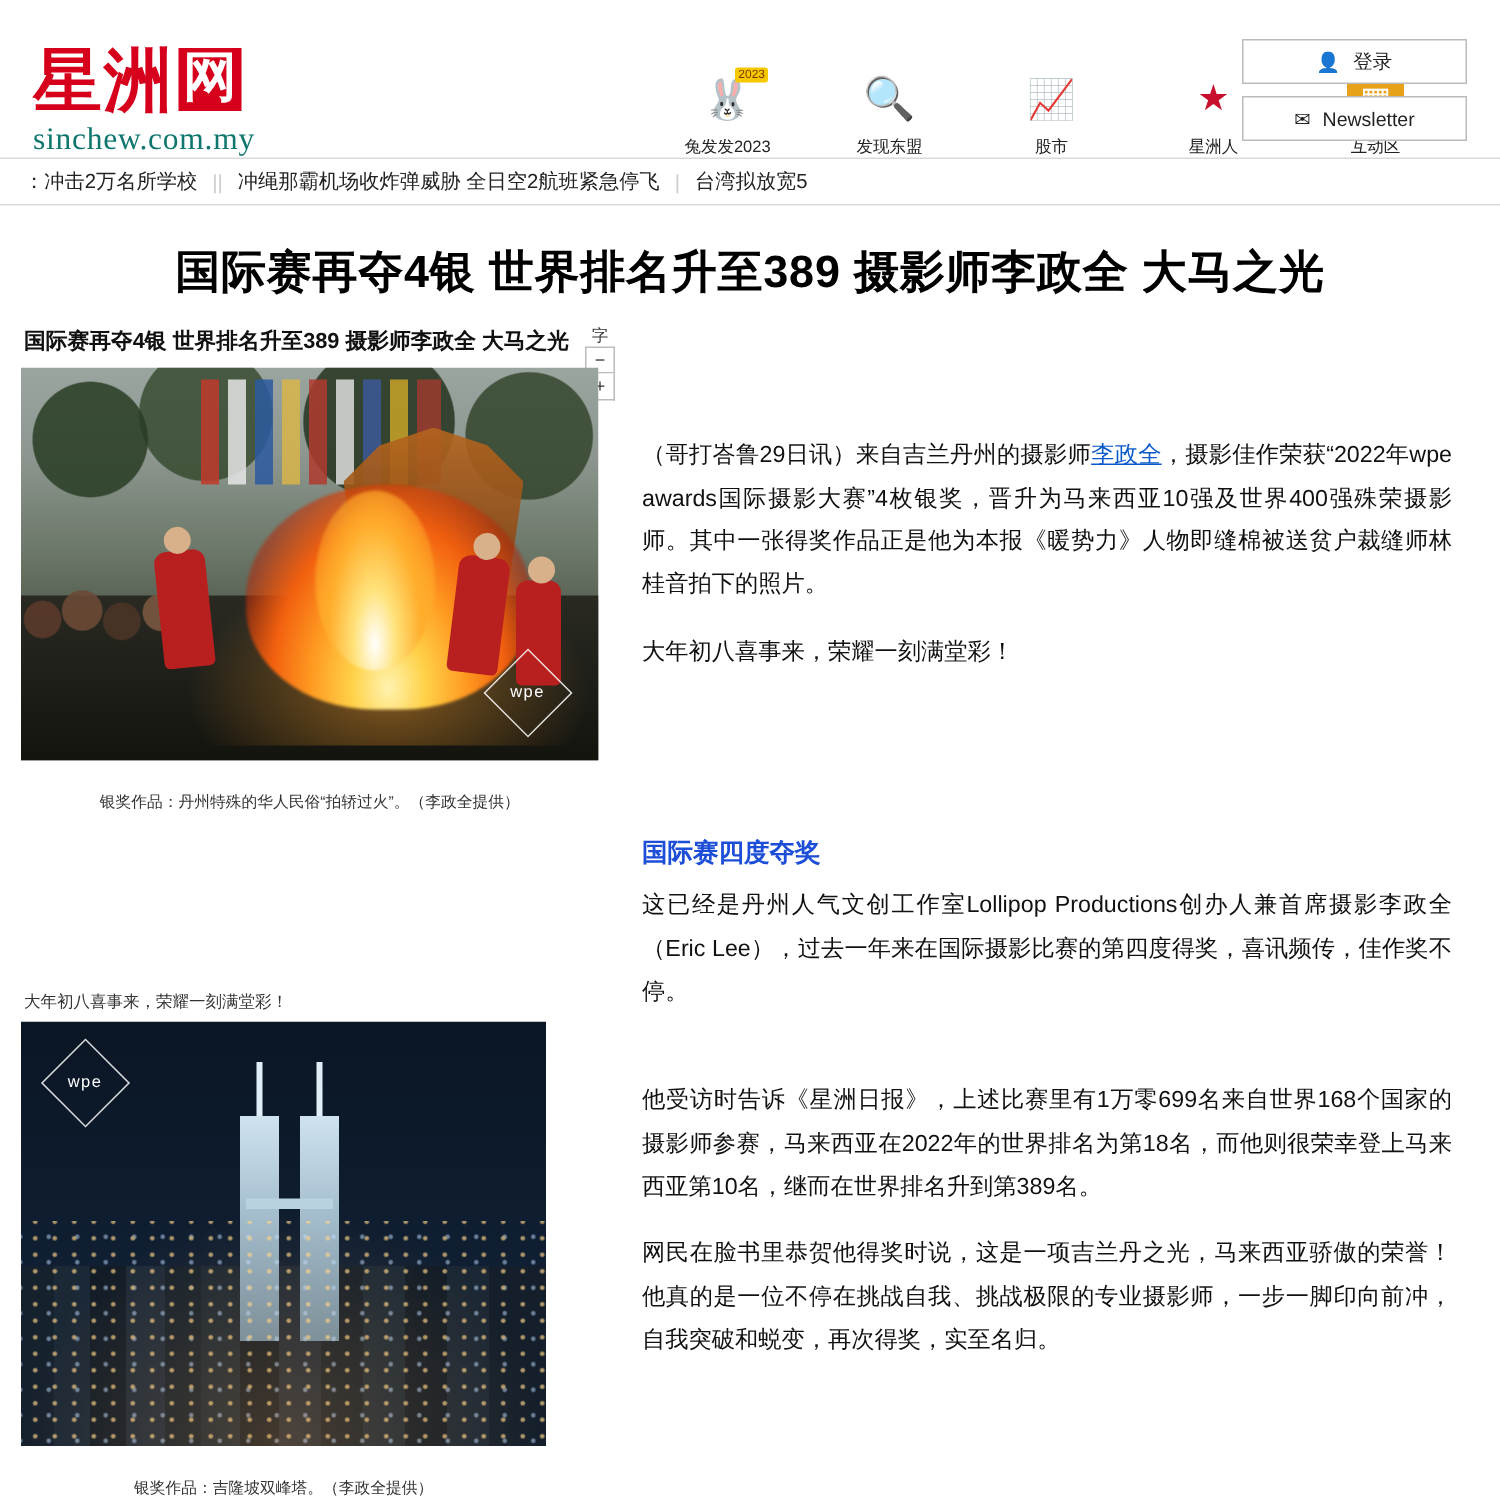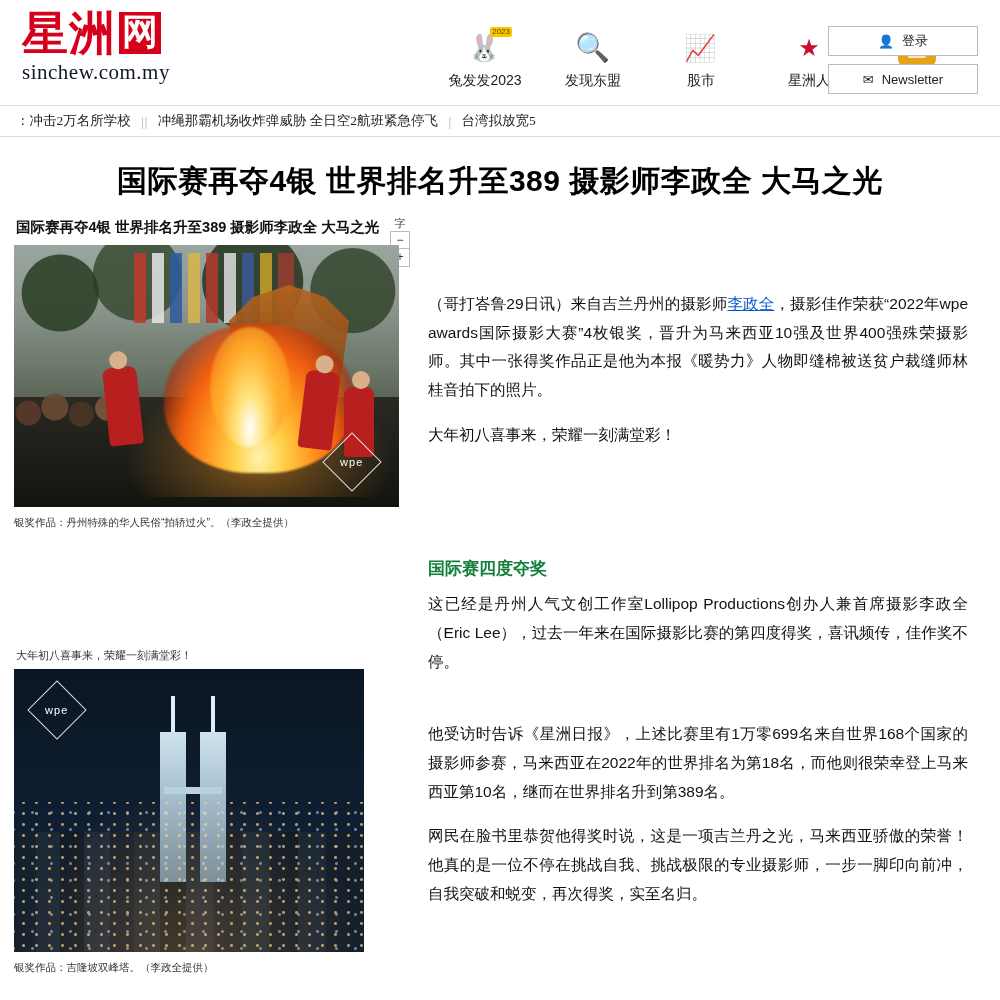--- a/index.html
+++ b/index.html
@@ -11,21 +11,21 @@
     color: #111;
     overflow: hidden;
   }
 
   
   .header {
     position: relative;
     height: 105px;
     padding: 10px 22px 0 22px;
     display: flex;
-    align-items: flex-start;
+    align-items: flex-end;
   }
   .logo-block {
     width: 160px;
     flex: 0 0 160px;
   }
   .logo-row {
     display: flex;
     align-items: center;
   }
   .logo-char {
@@ -46,21 +46,21 @@
     line-height: 40px;
     width: 42px;
     height: 42px;
     text-align: center;
     margin-left: 3px;
     vertical-align: middle;
   }
   .logo-url {
     font-family: "Liberation Serif", serif;
     font-size: 21px;
-    color: #0f172a;
+    color: #0f766e;
     margin-top: 4px;
     letter-spacing: 0.5px;
   }
 
   .nav-icons {
     flex: 1;
     display: flex;
     justify-content: flex-end;
     align-items: flex-start;
     gap: 34px;
@@ -72,21 +72,21 @@
     text-align: center;
     cursor: pointer;
   }
   .nav-icon {
     height: 40px;
     display: flex;
     align-items: center;
     justify-content: center;
   }
   .nav-label {
-    font-size: 14px;
+    font-size: 11px;
     color: #222;
     margin-top: 4px;
     white-space: nowrap;
   }
 
   .icon-badge {
     width: 38px; height: 38px;
     border-radius: 6px;
     display: flex; align-items: center; justify-content: center;
     font-size: 20px;
@@ -129,21 +129,21 @@
     border-bottom: 1px solid #d9d9d9;
     height: 32px;
     display: flex;
     align-items: center;
     font-size: 13.5px;
     color: #222;
     overflow: hidden;
     white-space: nowrap;
     padding: 0 6px;
   }
-  .ticker-item { padding: 0 10px; font-family: Liberation Serif, serif; }
+  .ticker-item { padding: 0 10px; }
   .ticker-sep {
     color: #ccc;
   }
 
   
   .headline {
     text-align: center;
     font-size: 30px;
     font-weight: bold;
     letter-spacing: 0.5px;
@@ -169,21 +169,22 @@
   .photo {
     width: 385px;
     position: relative;
     overflow: hidden;
   }
   .photo.fire { height: 262px; }
   .photo.city { height: 283px; width: 350px; }
   .caption {
     font-size: 10.5px;
     color: #333;
-    margin-top: 9px;
+    text-align: center;
+    margin-top: 21px;
     width: 385px;
   }
   .caption.city { width: 350px; }
 
   .fontsize-ctrl {
     position: absolute;
     right: 4px;
     top: 0px;
     width: 20px;
     text-align: center;
@@ -342,21 +343,21 @@
     margin: 0 0 16px 0;
     text-align: justify;
   }
   .para a {
     color: #0a58ca;
   }
   .sub-h {
     font-size: 17px;
     font-weight: bold;
     margin: 26px 0 10px 0;
-    color: #15803d;
+    color: #1d4ed8;
   }
   .gap-lg { height: 66px; }
   .cap-mid {
     font-size: 11px;
     color: #333;
     margin: 0 0 6px 2px;
   }
 </style>
 </head>
 <body>

